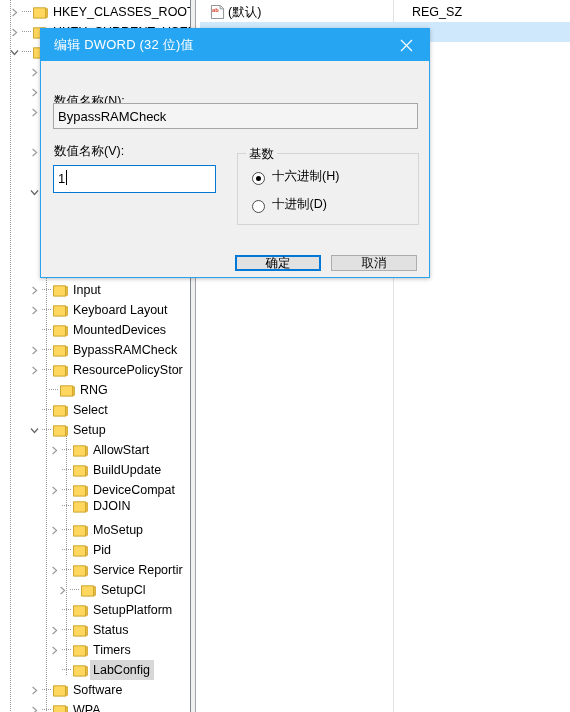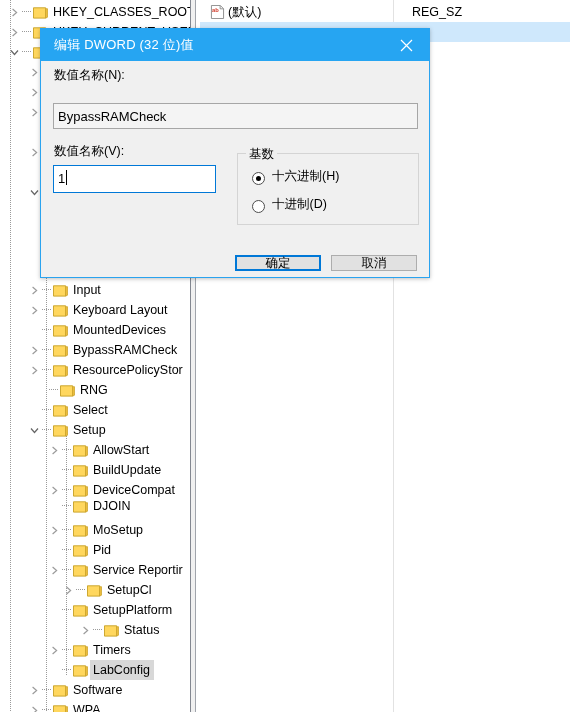--- a/index.html
+++ b/index.html
@@ -484,21 +484,21 @@
             </span>
             <span class="dotline"></span>
             <span class="folder">
               <svg class="fi" viewBox="0 0 16 14">
                 <path d="M0.5 2.5 L0.5 13.5 L13.5 13.5 L13.5 2.5 Z" fill="#ffd75e" stroke="#c9a227" stroke-width="1"></path>
                 <path d="M13.5 3.5 L15.5 3.5 L15.5 12.5 L13.5 13.5 Z" fill="#f0c040" stroke="#c9a227" stroke-width=".8"></path>
               </svg>
             </span>
             <span class="lbl">Service Reportir</span>
           </div>
-          <div class="tree-row" style="position: absolute; left: 14px; top: 580px; width: 220px;">
+          <div class="tree-row" style="position: absolute; left: 8px; top: 580px; width: 220px;">
             <span class="indent" style="width:46px"></span>
             <span class="twisty">
               <svg width="9" height="9" viewBox="0 0 9 9">
                 <path d="M2.6 1 L6.6 4.5 L2.6 8" stroke="#9b9b9b" stroke-width="1.2" fill="none"></path>
               </svg>
             </span>
             <span class="dotline"></span>
             <span class="folder">
               <svg class="fi" viewBox="0 0 16 14">
                 <path d="M0.5 2.5 L0.5 13.5 L13.5 13.5 L13.5 2.5 Z" fill="#ffd75e" stroke="#c9a227" stroke-width="1"></path>
@@ -512,21 +512,21 @@
             <span class="twisty"></span>
             <span class="dotline"></span>
             <span class="folder">
               <svg class="fi" viewBox="0 0 16 14">
                 <path d="M0.5 2.5 L0.5 13.5 L13.5 13.5 L13.5 2.5 Z" fill="#ffd75e" stroke="#c9a227" stroke-width="1"></path>
                 <path d="M13.5 3.5 L15.5 3.5 L15.5 12.5 L13.5 13.5 Z" fill="#f0c040" stroke="#c9a227" stroke-width=".8"></path>
               </svg>
             </span>
             <span class="lbl">SetupPlatform</span>
           </div>
-          <div class="tree-row" style="position: absolute; left: 0px; top: 620px; width: 188px; padding-left: 31px;">
+          <div class="tree-row" style="position: absolute; left: 0px; top: 620px; width: 188px;">
             <span class="indent" style="width:46px"></span>
             <span class="twisty">
               <svg width="9" height="9" viewBox="0 0 9 9">
                 <path d="M2.6 1 L6.6 4.5 L2.6 8" stroke="#9b9b9b" stroke-width="1.2" fill="none"></path>
               </svg>
             </span>
             <span class="dotline"></span>
             <span class="folder">
               <svg class="fi" viewBox="0 0 16 14">
                 <path d="M0.5 2.5 L0.5 13.5 L13.5 13.5 L13.5 2.5 Z" fill="#ffd75e" stroke="#c9a227" stroke-width="1"></path>
@@ -606,21 +606,21 @@
       <span class="title-text">编辑 DWORD (32 位)值</span>
       <span class="title-close">
         <svg width="13" height="13" viewBox="0 0 13 13" aria-hidden="true">
           <path d="M1 1 L12 12 M12 1 L1 12" stroke="#ffffff" stroke-width="1.2" fill="none"></path>
         </svg>
       </span>
     </div>
 
     <div class="dlg-body">
 
-      <div class="fld-label" style="left:13px; top:6px;">数值名称(N):</div>
+      <div class="fld-label" style="left:13px; top:32px;">数值名称(N):</div>
 
       <input class="txtbox readonlyish" style="left: 12px; top: 42px; width: 365px; height: 26px;" readonly="" value="BypassRAMCheck">
 
       <div class="fld-label" style="left:13px; top:82px;">数值名称(V):</div>
 
       <div class="txtbox focused" style="left:12px; top:104px; width:163px; height:28px; line-height:25px;">
         <span>1</span><span class="caret"></span>
       </div>
 
       <div class="groupbox" style="left:196px; top:92px; width:182px; height:72px;">

